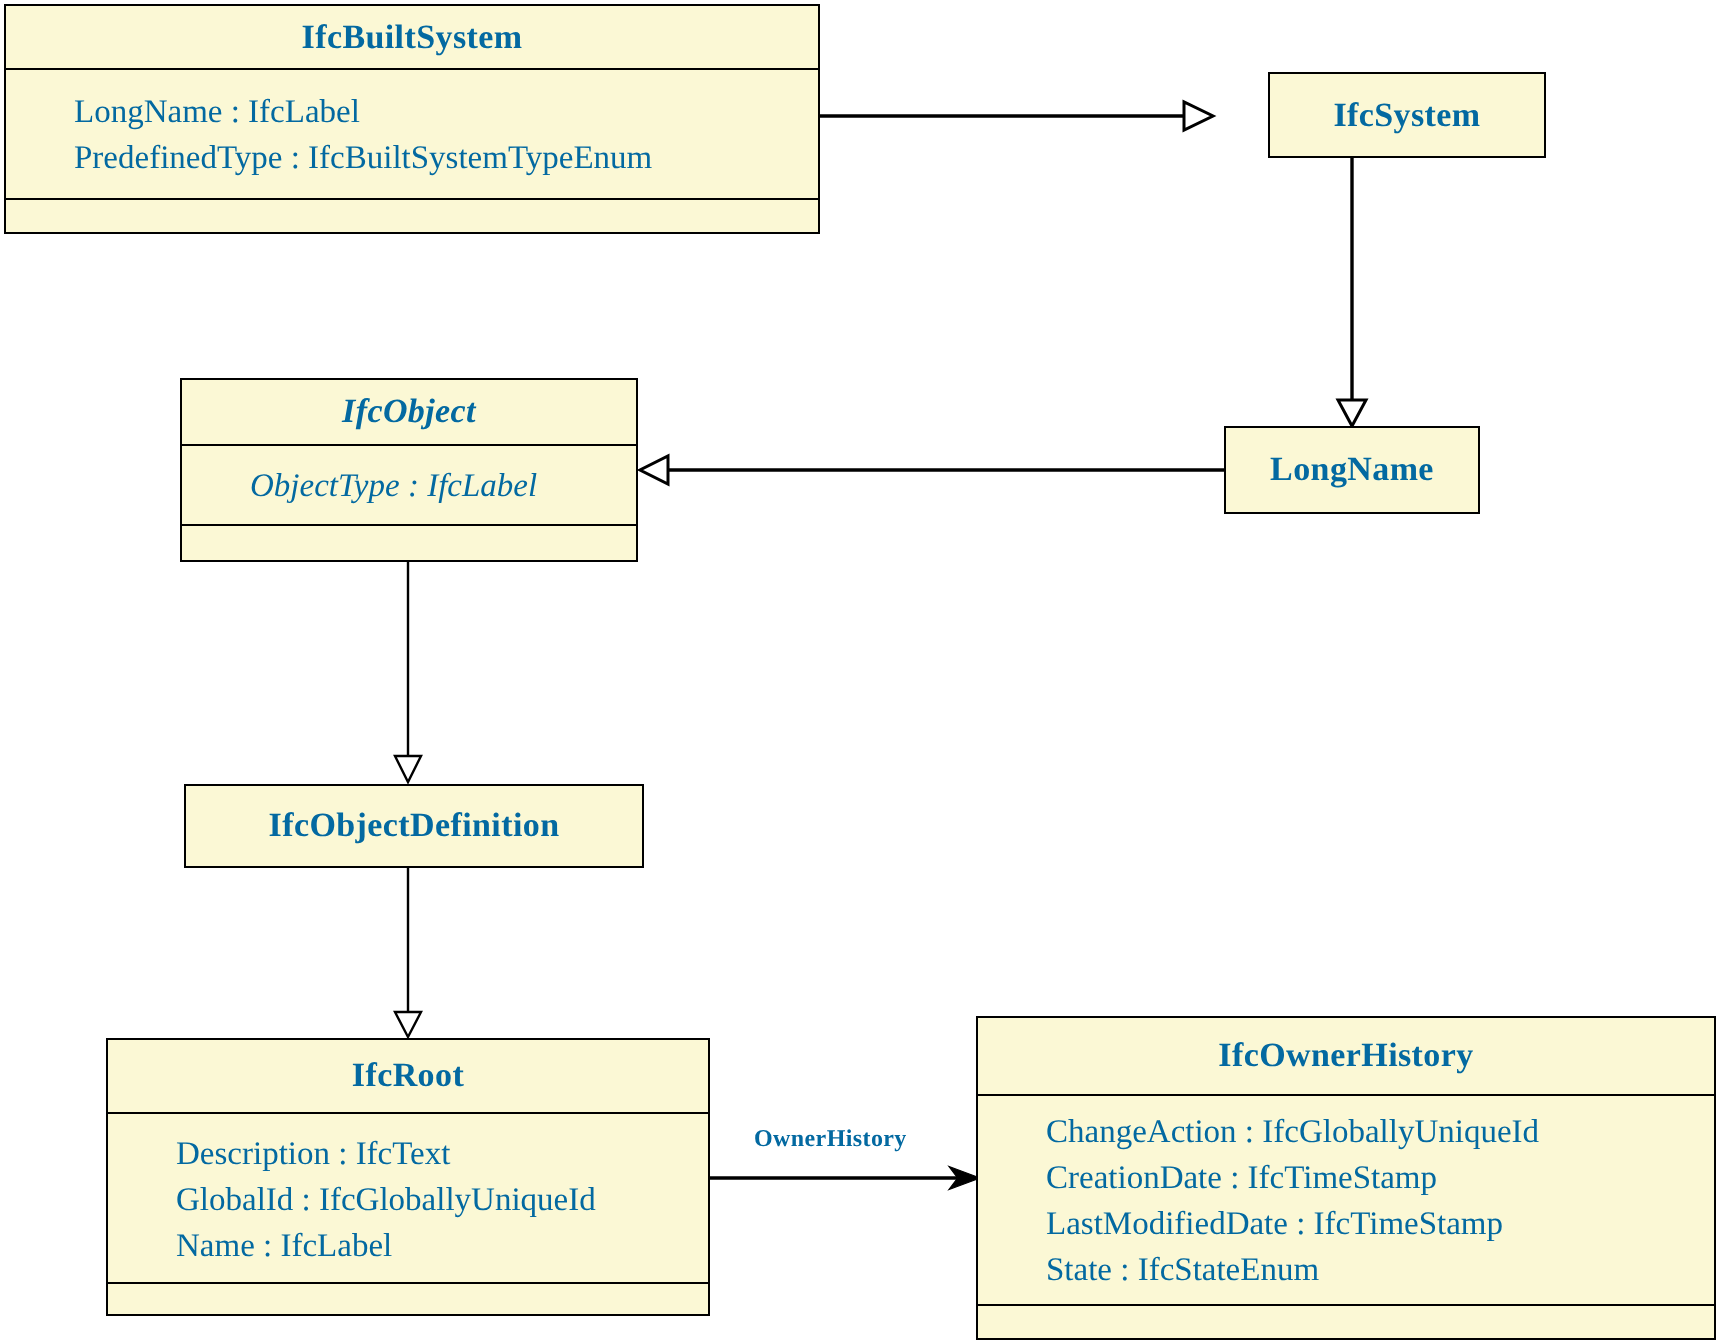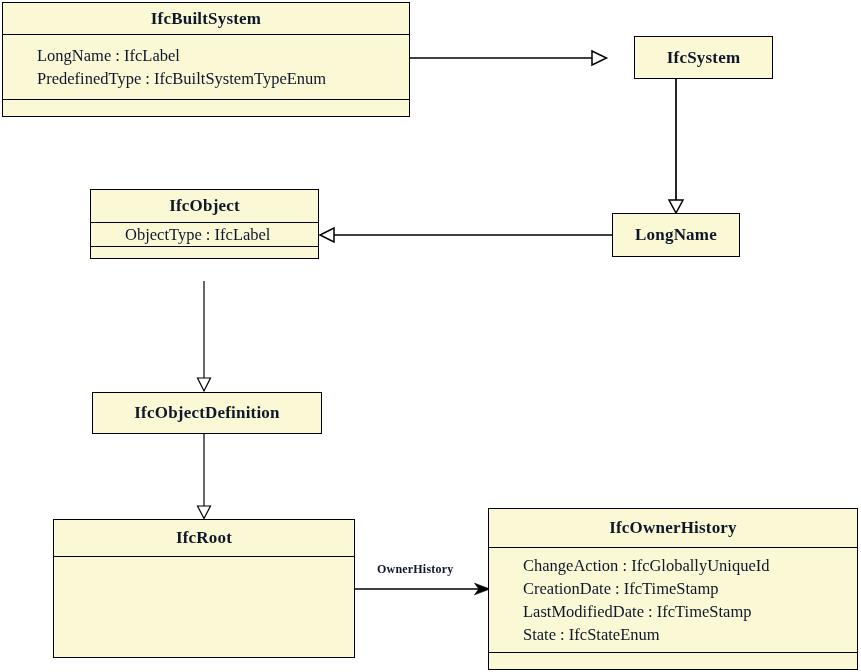--- a/index.html
+++ b/index.html
@@ -2,21 +2,21 @@
 <html><head>
 <meta charset="utf-8">
 <style>
   html, body { margin: 0; padding: 0; background: #ffffff; }
   #diagram {
     position: relative;
     width: 861px;
     height: 672px;
     background: #ffffff;
     font-family: "Liberation Serif", "DejaVu Serif", serif;
-    color: #0f172a;
+    color: #0369a1;
     overflow: hidden;
   }
   svg.connectors {
     position: absolute;
     left: 0; top: 0;
     width: 861px; height: 672px;
     pointer-events: none;
   }
   .uml-class {
     position: absolute;
@@ -106,38 +106,43 @@
       <div class="uml-attr">LongName : IfcLabel</div>
       <div class="uml-attr">PredefinedType : IfcBuiltSystemTypeEnum</div>
     </div>
     <div class="uml-empty" style="height:16px;"></div>
   </div>
 
   <div class="uml-class single" style="left:607px; top:36px; width:139px; height:43px;margin-left:27px;">
     <div class="uml-title">IfcSystem</div>
   </div>
 
-  <div class="uml-class" style="left:90px; top:189px; width:229px; height:70px;">
+  <div class="uml-class" style="left:90px; top:189px; width:229px; height:92px;font-style:italic;">
     <div class="uml-title" style="height:32px;">IfcObject</div>
     <div class="uml-attrs">
       <div class="uml-attr">ObjectType : IfcLabel</div>
     </div>
     <div class="uml-empty" style="height:17px;"></div>
   </div>
 
   <div class="uml-class single" style="left:612px; top:213px; width:128px; height:44px;">
     <div class="uml-title">LongName</div>
   </div>
 
   <div class="uml-class single" style="left:92px; top:392px; width:230px; height:42px;text-align:right;">
     <div class="uml-title">IfcObjectDefinition</div>
   </div>
 
   <div class="uml-class" style="left:53px; top:519px; width:302px; height:139px;">
     <div class="uml-title" style="height:36px;">IfcRoot</div>
+    <div class="uml-attrs">
+      <div class="uml-attr">Description : IfcText</div>
+      <div class="uml-attr">GlobalId : IfcGloballyUniqueId</div>
+      <div class="uml-attr">Name : IfcLabel</div>
+    </div>
     <div class="uml-empty" style="height:15px;"></div>
   </div>
 
   <div class="uml-class" style="left:488px; top:508px; width:370px; height:162px;">
     <div class="uml-title" style="height:38px;">IfcOwnerHistory</div>
     <div class="uml-attrs">
       <div class="uml-attr">ChangeAction : IfcGloballyUniqueId</div>
       <div class="uml-attr">CreationDate : IfcTimeStamp</div>
       <div class="uml-attr">LastModifiedDate : IfcTimeStamp</div>
       <div class="uml-attr">State : IfcStateEnum</div>

